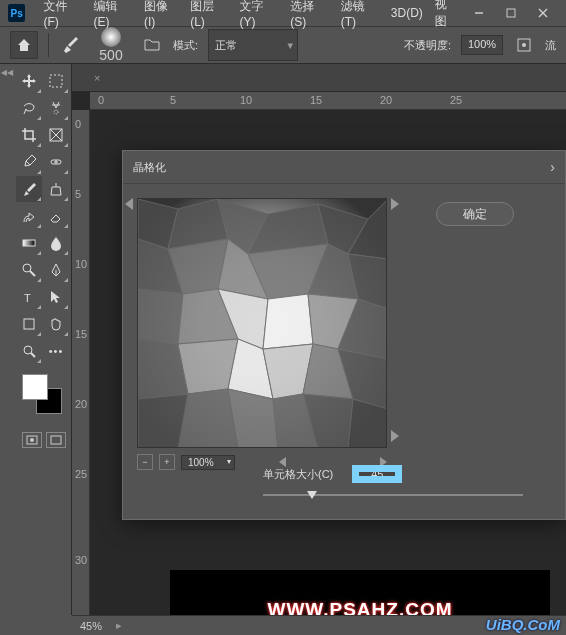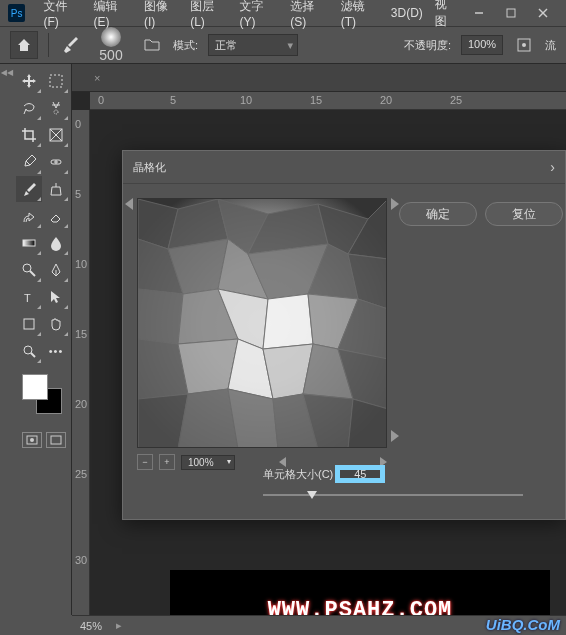--- a/index.html
+++ b/index.html
@@ -1,28 +1,28 @@
 <!DOCTYPE html>
 <html><head>
 <meta charset="utf-8">
 <style>
 *{margin:0;padding:0;box-sizing:border-box;font-family:"Microsoft YaHei",sans-serif;font-size:11px;user-select:none}
 body{background:#535353;width:566px;height:635px;overflow:hidden;position:relative}
 .titlebar{height:26px;background:#535353;display:flex;align-items:center;padding:0 8px;color:#ccc}
-.ps-logo{width:18px;height:18px;background:#001e36;color:#31a8ff;display:flex;align-items:center;justify-content:center;font-weight:normal;font-size:10px;border-radius:2px;margin-right:12px}
+.ps-logo{width:18px;height:18px;background:#001e36;color:#31a8ff;display:flex;align-items:center;justify-content:center;font-weight:bold;font-size:10px;border-radius:2px;margin-right:12px}
 .menu-item{padding:0 6px;cursor:default;color:#ddd;font-size:12px}
 .win-controls{margin-left:auto;display:flex;gap:2px}
 .win-btn{width:30px;height:20px;display:flex;align-items:center;justify-content:center;color:#ccc;cursor:pointer}
 .options-bar{height:38px;background:#535353;border-top:1px solid #383838;border-bottom:1px solid #2a2a2a;display:flex;align-items:center;padding:0 10px;gap:10px;color:#ddd}
 .home-icon{width:28px;height:28px;display:flex;align-items:center;justify-content:center;background:#454545;border:1px solid #383838;cursor:pointer}
 .opt-icon{width:22px;height:22px;display:flex;align-items:center;justify-content:center;cursor:pointer}
 .brush-preview{display:flex;flex-direction:column;align-items:center;width:40px}
 .brush-circle{width:20px;height:20px;border-radius:50%;background:radial-gradient(circle,#fff 0%,#888 70%,transparent 100%)}
 .brush-size{font-size:14px;color:#ccc}
-.dropdown{background:#454545;border:1px solid #333;padding:2px 20px 2px 6px;color:#ddd;position:relative;min-width:90px;height:22px;display:flex;align-items:center}
+.dropdown{background:#454545;border:1px solid #333;padding:2px 20px 2px 6px;color:#ddd;position:relative;min-width:90px;height:32px;display:flex;align-items:center}
 .dropdown::after{content:"▾";position:absolute;right:4px;color:#999}
 .opacity-input{background:#454545;border:1px solid #333;padding:2px 4px;color:#ddd;width:42px;height:20px;text-align:center}
 .workspace{display:flex;height:calc(100% - 64px - 20px)}
 .tools-col{width:14px;background:#535353;display:flex;justify-content:center;padding-top:4px}
 .collapse-arrow{color:#999;font-size:8px}
 .tools-panel{width:58px;background:#535353;border-right:1px solid #2a2a2a;padding:4px 2px}
 .tool-grid{display:grid;grid-template-columns:1fr 1fr;gap:1px}
 .tool{width:26px;height:26px;display:flex;align-items:center;justify-content:center;color:#ddd;cursor:pointer;position:relative}
 .tool.active{background:#454545}
 .tool-corner::after{content:"";position:absolute;bottom:1px;right:1px;border:2px solid transparent;border-bottom-color:#aaa;border-right-color:#aaa}
@@ -33,37 +33,37 @@
 .mini-tool{width:20px;height:16px;border:1px solid #888;display:flex;align-items:center;justify-content:center;color:#ccc;cursor:pointer}
 .canvas-area{flex:1;background:#282828;position:relative;overflow:hidden}
 .doc-tab{height:28px;background:#434343;display:flex;align-items:center;padding:0 12px;color:#ddd;border-bottom:1px solid #2a2a2a;font-size:12px}
 .doc-tab .close{margin-left:10px;color:#999;cursor:pointer}
 .ruler-h{height:18px;background:#535353;border-bottom:1px solid #333;position:relative;margin-left:18px;color:#aaa;font-size:9px}
 .ruler-h span{position:absolute;top:2px}
 .ruler-v{width:18px;background:#535353;border-right:1px solid #333;position:absolute;left:0;top:46px;bottom:0;color:#aaa;font-size:9px}
 .ruler-v span{position:absolute;left:3px}
 .canvas-content{position:absolute;left:18px;top:46px;right:0;bottom:0;background:#282828}
 .visible-canvas{position:absolute;left:80px;top:460px;width:380px;height:80px;background:#000;display:flex;align-items:center;justify-content:center}
-.watermark-text{color:#fff;font-size:22px;font-weight:bold;font-family:Liberation Mono, monospace;text-shadow:0 0 4px #f44,0 0 2px #f00;letter-spacing:1px}
+.watermark-text{color:#fff;font-size:19px;font-weight:bold;font-family:Liberation Sans, sans-serif;text-shadow:0 0 4px #f44,0 0 2px #f00;letter-spacing:1px}
 .dialog{position:absolute;left:122px;top:150px;width:444px;height:370px;background:#535353;border:1px solid #6b6b6b;box-shadow:0 4px 20px rgba(0,0,0,0.5);z-index:100}
 .dialog-title{height:26px;background:#535353;border-bottom:1px solid #444;display:flex;align-items:center;padding:16px 10px;color:#ddd;font-size:12px}
 .dialog-title .close{margin-left:auto;color:#ccc;cursor:pointer;font-size:14px}
 .dialog-body{display:flex;padding:14px;gap:12px}
 .preview-box{position:relative}
 .preview-img{width:250px;height:250px;border:1px solid #333;background:#888}
 .preview-controls{display:flex;align-items:center;gap:6px;margin-top:6px}
 .pv-btn{width:16px;height:16px;border:1px solid #777;display:flex;align-items:center;justify-content:center;color:#ccc;cursor:pointer;font-size:9px}
 .zoom-dd{background:#454545;border:1px solid #333;color:#ddd;padding:1px 14px 1px 6px;font-size:10px;position:relative;width:54px}
 .zoom-dd::after{content:"▾";position:absolute;right:3px;font-size:8px}
 .nav-arrows{margin-left:auto;display:flex;gap:4px}
 .side-tri{position:absolute;width:0;height:0}
-.dialog-right{flex:1;display:flex;gap:8px;align-items:flex-start;padding-top:4px}
+.dialog-right{flex:1;display:flex;flex-direction:column;gap:8px;align-items:center;padding-top:4px}
 .dlg-btn{width:78px;height:24px;background:#5a5a5a;border:1px solid #777;border-radius:12px;color:#ddd;display:flex;align-items:center;justify-content:center;cursor:pointer;font-size:12px}
-.param-row{position:absolute;bottom:36px;left:140px;right:20px;display:flex;align-items:center;gap:2px;color:#ddd;font-size:12px}
-.param-input{background:#454545;border:5px solid #7dd3fc;color:#ddd;width:50px;height:18px;text-align:center;outline:none;font-size:11px}
+.param-row{position:absolute;bottom:36px;left:140px;right:20px;display:flex;align-items:center;gap:19px;color:#ddd;font-size:12px}
+.param-input{background:#454545;border:7px solid #7dd3fc;color:#ddd;width:50px;height:18px;text-align:center;outline:none;font-size:11px}
 .slider{position:absolute;bottom:18px;left:140px;width:260px;height:12px}
 .slider-track{height:2px;background:#888;position:absolute;top:5px;width:100%}
 .slider-thumb{position:absolute;width:0;height:0;border-left:5px solid transparent;border-right:5px solid transparent;border-top:8px solid #ddd;top:2px;left:44px}
 .status-bar{position:absolute;bottom:0;left:72px;right:0;height:20px;background:#535353;border-top:1px solid #333;display:flex;align-items:center;padding:0 8px;color:#ccc;font-size:11px;gap:14px}
 .status-bar .arrow{color:#999}
 .uib-logo{position:absolute;bottom:2px;right:6px;color:#6bb6ff;font-family:Arial;font-weight:bold;font-size:15px;font-style:italic;z-index:200;text-shadow:0 0 3px #003}
 svg{display:block}
 </style>
 </head>
 <body>
@@ -368,21 +368,20 @@
         <div class="pv-btn">+</div>
         <div class="zoom-dd">100%</div>
         <div class="nav-arrows">
           <div style="border-top:5px solid transparent;border-bottom:5px solid transparent;border-right:7px solid #999"></div>
           <div style="border-top:5px solid transparent;border-bottom:5px solid transparent;border-left:7px solid #999;margin-left:90px"></div>
         </div>
       </div>
     </div>
     <div class="dialog-right">
       <div class="dlg-btn">确定</div>
-      <div class="dlg-btn">复位</div>
     </div>
   </div>
   <div class="param-row">
     <span>单元格大小(C)</span>
     <input class="param-input" value="45" style="">
   </div>
   <div class="slider">
     <div class="slider-track"></div>
     <div class="slider-thumb"></div>
   </div>

